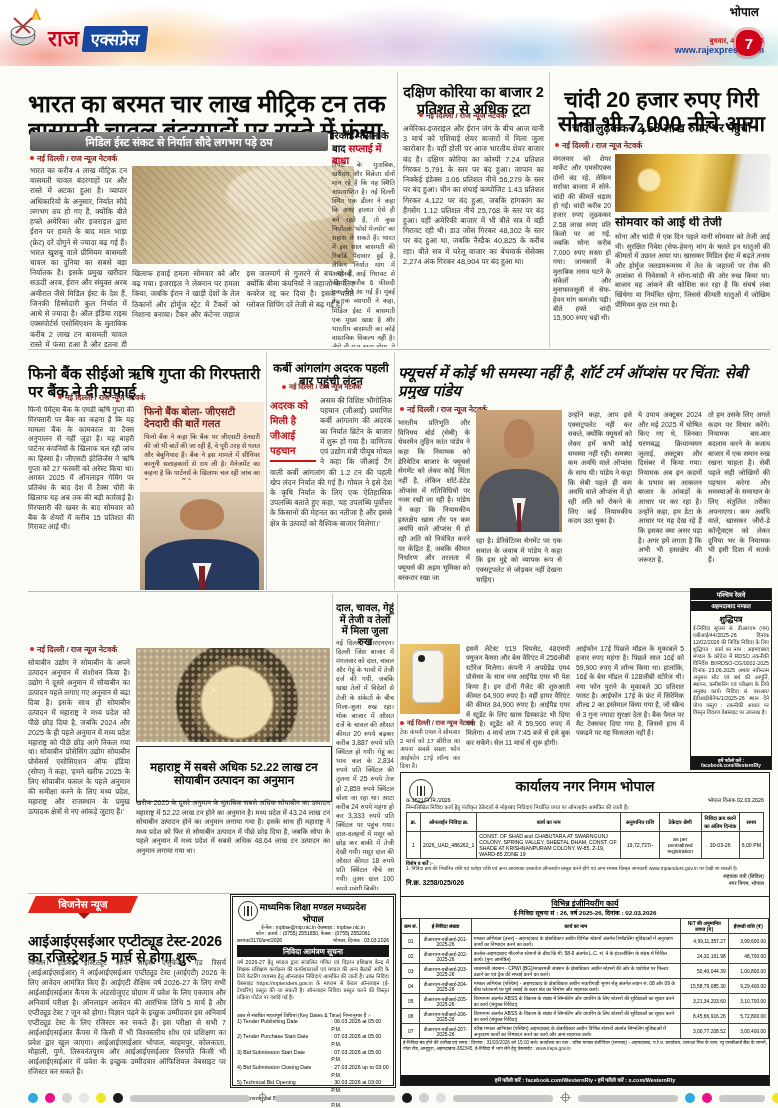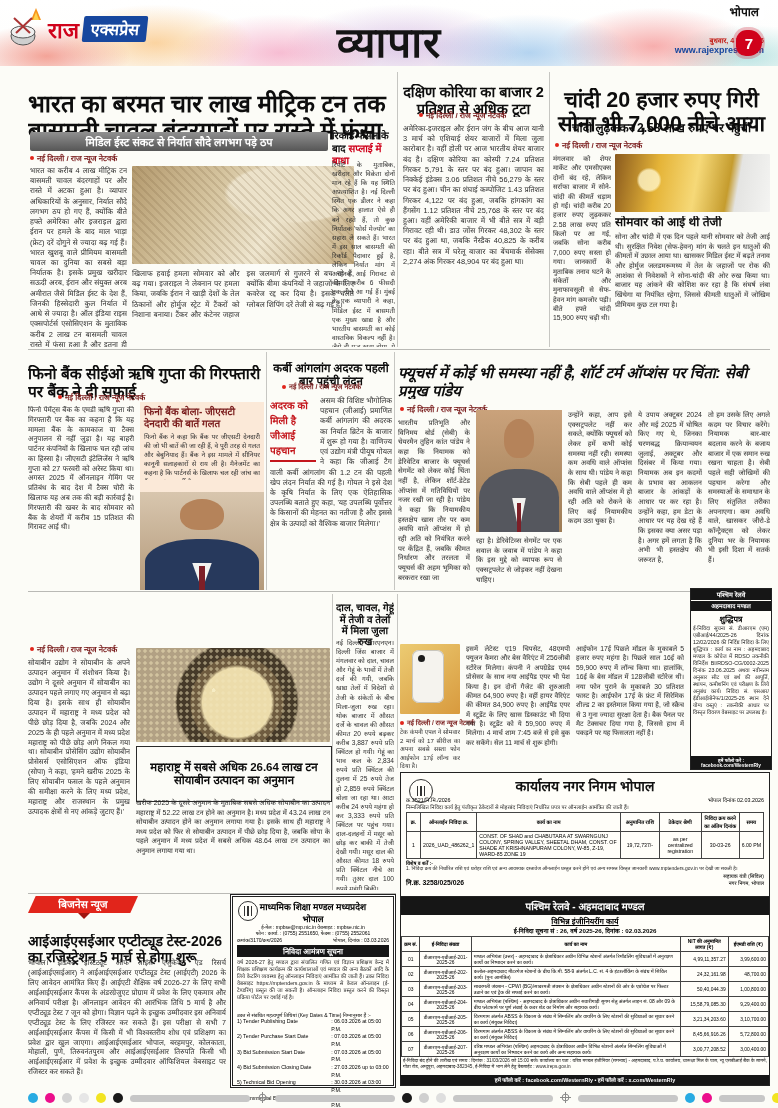--- a/index.html
+++ b/index.html
@@ -11,21 +11,21 @@
   .masthead{left:0;top:0;width:778px;height:66px;
     background:
       radial-gradient(ellipse 120px 45px at 6% 85%, rgba(235,90,70,.55), transparent 70%),
       radial-gradient(ellipse 140px 55px at 20% 65%, rgba(248,170,70,.5), transparent 70%),
       radial-gradient(ellipse 150px 55px at 36% 80%, rgba(238,110,160,.45), transparent 70%),
       radial-gradient(ellipse 170px 60px at 52% 70%, rgba(160,100,190,.35), transparent 70%),
       radial-gradient(ellipse 150px 55px at 68% 80%, rgba(90,160,225,.45), transparent 70%),
       radial-gradient(ellipse 140px 55px at 84% 70%, rgba(240,95,95,.5), transparent 70%),
       radial-gradient(ellipse 120px 45px at 96% 85%, rgba(90,190,190,.4), transparent 70%),
       linear-gradient(#ffffff,#fdfdfb);}
-  .brand{left:10px;top:6px;display:flex;align-items:center;gap:4px;}
+  .brand{left:10px;top:6px;display:flex;align-items:flex-end;gap:4px;}
   .brand-raj{color:#d0021b;font-size:22px;font-weight:900;text-shadow:0 0 2px #fff;}
   .brand-exp{background:#17479e;color:#fff;font-size:16px;font-weight:800;padding:2px 8px;transform:skewX(-6deg);border-radius:2px;}
   .section-title{left:0;right:0;top:12px;text-align:center;font-size:42px;font-weight:900;color:#141414;letter-spacing:1px;}
   .mast-right{right:14px;top:2px;width:130px;text-align:right;}
   .city-chip{display:inline-block;background:rgba(255,255,255,.9);color:#111;font-weight:800;font-size:12px;padding:0 5px;border-radius:2px;}
   .mast-date{color:#c21d15;font-size:7px;font-weight:700;margin-top:16px;}
   .mast-site{color:#17479e;font-size:9px;font-weight:800;}
   .page-badge{right:16px;top:30px;width:26px;height:26px;background:#d0021b;border-radius:46% 54% 58% 42%;
               color:#fff;font-size:15px;font-weight:900;display:flex;align-items:center;justify-content:center;
               box-shadow:0 0 0 3px rgba(208,2,27,.25);}
@@ -97,21 +97,20 @@
           <polygon points="26,6 29,14 23,14" fill="#ffd34d"></polygon>
           <ellipse cx="13" cy="30" rx="12" ry="9" fill="#cfcfcf" stroke="#555" stroke-width="1"></ellipse>
           <ellipse cx="13" cy="26" rx="12" ry="6" fill="#efefef" stroke="#555" stroke-width="1"></ellipse>
           <line x1="4" y1="12" x2="20" y2="27" stroke="#a33" stroke-width="2"></line>
           <line x1="22" y1="12" x2="6" y2="27" stroke="#a33" stroke-width="2"></line>
         </svg>
       </span>
       <span class="brand-raj">राज</span>
       <span class="brand-exp">एक्सप्रेस</span>
     </div>
-    <div class="section-title abs">व्यापार</div>
     <div class="mast-right abs">
       <span class="city-chip">भोपाल</span>
       <div class="mast-date">बुधवार, 4 मार्च 2026</div>
       <div class="mast-site">www.rajexpress.com</div>
     </div>
     <div class="page-badge abs">7</div>
   </header>
 
   <div class="abs vrule" style="left:397px;top:72px;height:275px;"></div>
   <div class="abs vrule" style="left:549px;top:72px;height:275px;"></div>
@@ -215,21 +214,21 @@
   <section class="abs" style="left:28px;top:594px;width:302px;height:296px;">
     <div class="abs byline" style="left:2px;top:50px;">
       <span class="dot"></span>
       <span>नई दिल्ली / राज न्यूज नेटवर्क</span>
     </div>
     <div class="abs body tx" style="left:0;top:64px;width:102px;height:232px;font-size:7.2px;">सोयाबीन उद्योग ने सोयाबीन के अपने उत्पादन अनुमान में संशोधन किया है। उद्योग ने दूसरे अनुमान में सोयाबीन का उत्पादन पहले लगाए गए अनुमान से बढ़ा दिया है। इसके साथ ही सोयाबीन उत्पादन में महाराष्ट्र ने मध्य प्रदेश को पीछे छोड़ दिया है, जबकि 2024 और 2025 के ही पहले अनुमान में मध्य प्रदेश महाराष्ट्र को पीछे छोड़ आगे निकल गया था। सोयाबीन प्रोसेसिंग उद्योग सोयाबीन प्रोसेसर्स एसोसिएशन ऑफ इंडिया (सोपा) ने कहा, 'हमने खरीफ 2025 के लिए सोयाबीन फसल के पहले अनुमान की समीक्षा करने के लिए मध्य प्रदेश, महाराष्ट्र और राजस्थान के प्रमुख उत्पादक क्षेत्रों से नए आंकड़े जुटाए हैं।'</div>
     <div class="abs photo soy-photo" style="left:108px;top:54px;width:194px;height:94px;">
         <div class="soy-dots"></div>
       </div>
     <div class="abs box-rule tx" style="left:108px;top:152px;width:186px;height:46px;padding:4px;display:flex;align-items:center;">
-      <div class="hl" style="font-size:11.5px;text-align:center;width:100%;">महाराष्ट्र में सबसे अधिक 26.64 लाख टन सोयाबीन उत्पादन का अनुमान</div>
+      <div class="hl" style="font-size:11.5px;text-align:center;width:100%;">महाराष्ट्र में सबसे अधिक 52.22 लाख टन सोयाबीन उत्पादन का अनुमान</div>
     </div>
     <div class="abs body tx" style="left:108px;top:204px;width:194px;height:92px;font-size:6.9px;">खरीफ 2025 के दूसरे अनुमान के मुताबिक सबसे अधिक सोयाबीन का उत्पादन महाराष्ट्र में 52.22 लाख टन होने का अनुमान है। मध्य प्रदेश में 43.24 लाख टन सोयाबीन उत्पादन होने का अनुमान लगाया गया है। इसके साथ ही महाराष्ट्र ने मध्य प्रदेश को फिर से सोयाबीन उत्पादन में पीछे छोड़ दिया है, जबकि सोपा के पहले अनुमान में मध्य प्रदेश में सबसे अधिक 48.64 लाख टन उत्पादन का अनुमान लगाया गया था।</div>
   </section>
 
   <section class="abs" style="left:336px;top:594px;width:58px;height:296px;">
     <h2 class="abs hl tx" style="left:0;top:0;width:58px;font-size:10px;text-align:center;">दाल, चावल, गेहूं में तेजी व तेलों में मिला जुला रुख</h2>
     <div class="abs body tx" style="left:0;top:44px;width:58px;height:252px;font-size:6.6px;">नई दिल्ली, आरएनएन। दिल्ली जिंस बाजार में मंगलवार को दाल, चावल और गेहूं के भावों में तेजी दर्ज की गयी, जबकि खाद्य तेलों में विदेशों से तेजी के संकेतों के बीच मिला-जुला रुख रहा। थोक बाजार में औसत दर्जे के चावल की औसत कीमत 20 रुपये बढ़कर करीब 3,887 रुपये प्रति क्विंटल हो गयी। गेहूं का भाव कल के 2,834 रुपये प्रति क्विंटल की तुलना में 25 रुपये तेज हो 2,859 रुपये क्विंटल बोला जा रहा था। आटा करीब 24 रुपये महंगा हो कर 3,333 रुपये प्रति क्विंटल पर पहुंच गया। दाल-दलहनों में मसूर को छोड़ कर बाकी में तेजी देखी गयी। मसूर दाल की औसत कीमत 18 रुपये प्रति क्विंटल नीचे आ गयी। तुअर दाल 100 रुपये महंगी बिकी।</div>
   </section>
 
   <section class="abs" style="left:400px;top:594px;width:284px;height:174px;">
@@ -342,21 +341,20 @@
         </div>
       <div style="display:flex;">
           <span style="flex:0 0 62%;">6) Commercial Bid Opening</span>
           <span>: 31.03.2026 at 03:00 P.M.</span>
         </div>
     </div>
 
   </aside>
 
   <aside class="abs notice" style="left:400px;top:896px;width:370px;height:190px;box-sizing:border-box;padding:0;">
-    <div class="nbar" style="font-size:10px;padding:2px 0;">पश्चिम रेलवे - अहमदाबाद मण्डल</div>
     <div style="text-align:center;font-size:7.8px;font-weight:800;text-decoration:underline;margin-top:1px;">विभिन्न इंजीनियरींग कार्य</div>
     <div style="text-align:center;font-size:6.2px;font-weight:700;">ई-निविदा सूचना सं : 26, वर्ष 2025-26, दिनांक : 02.03.2026</div>
     <table class="nt" style="font-size:4.9px;margin-top:1px;">
       <tbody>
           <tr>
         <th style="width:5%;">क्रम सं.</th>
         <th style="width:14%;">ई-निविदा संख्या</th>
         <th style="width:57%;">कार्य का नाम</th>
         <th style="width:13%;">NIT की अनुमानित लागत (₹)</th>
         <th style="width:11%;">ईएमडी राशि (₹)</th>

